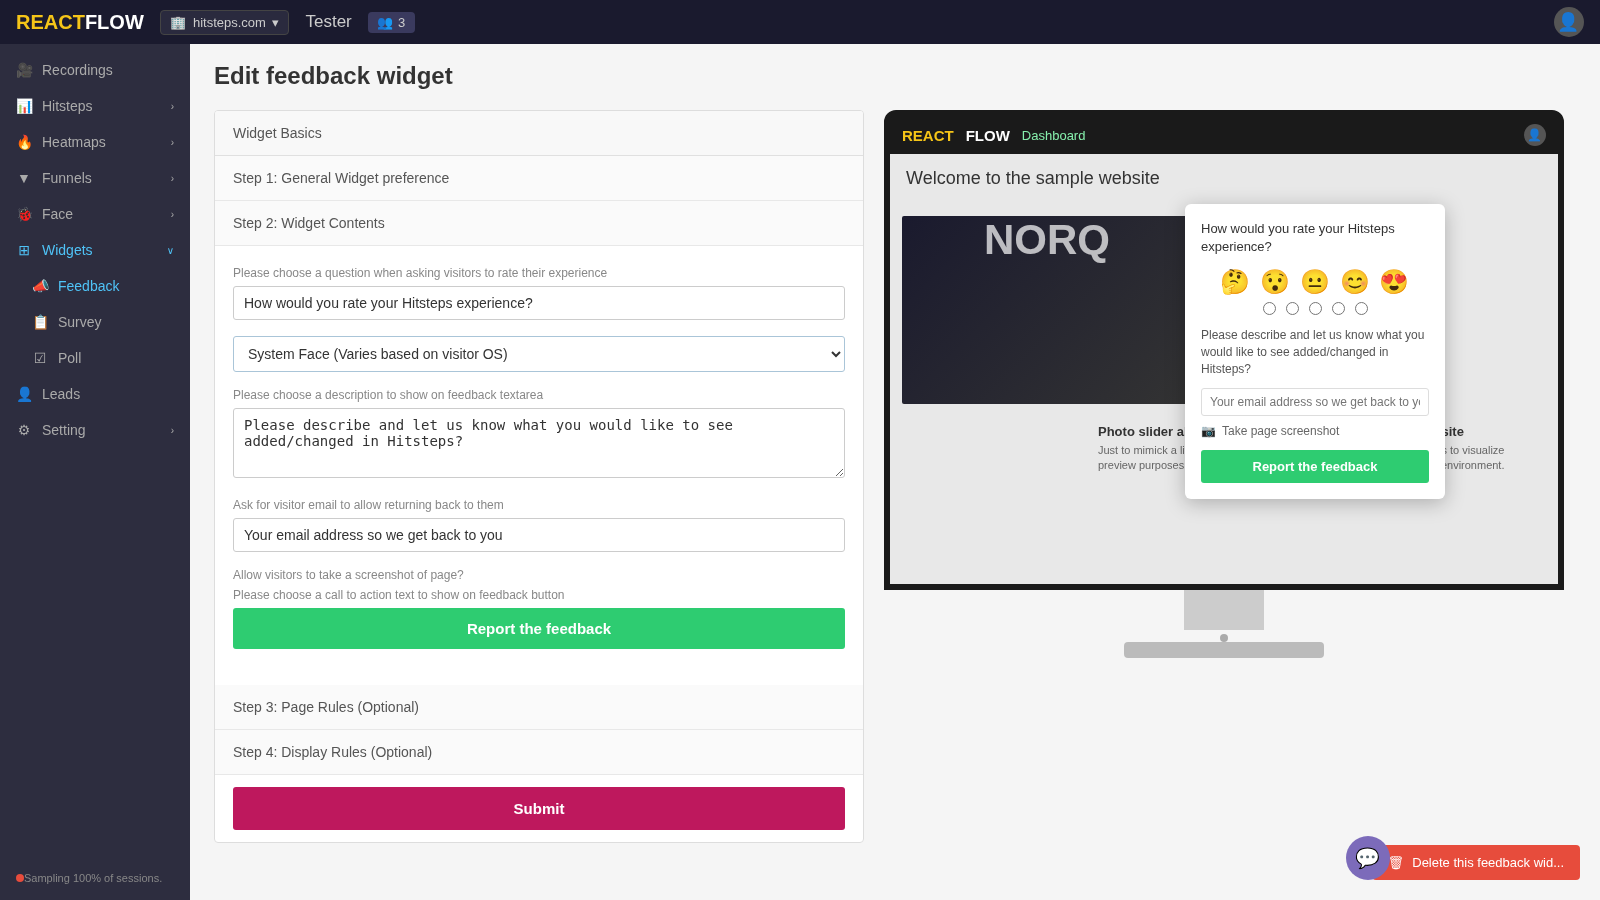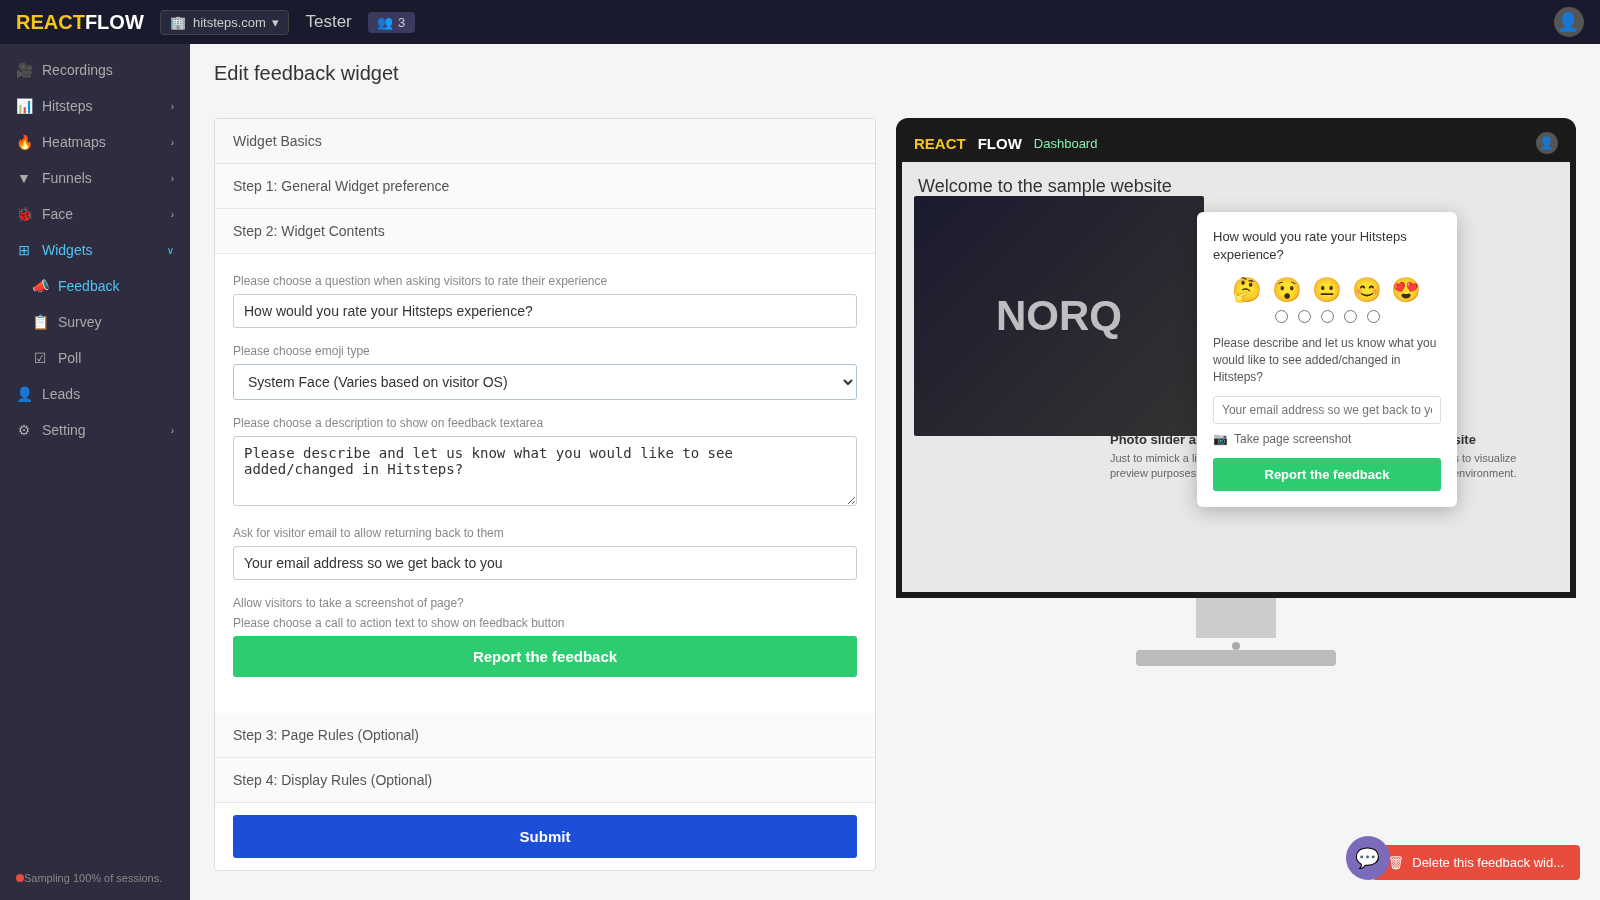--- a/index.html
+++ b/index.html
@@ -84,24 +84,24 @@
       margin-top: auto;
       padding: 8px 16px;
       color: #888;
       font-size: 11px;
       display: flex;
       align-items: center;
       gap: 0;
     }
     .dot-red { width: 8px; height: 8px; background: #e74c3c; border-radius: 50%; }
     .page-title {
-      font-size: 20px;
-      font-weight: 400;
+      font-size: 24px;
+      font-weight: 700;
       color: #333;
-      margin-bottom: 33px;
+      margin-bottom: 20px;
     }
     .card {
       background: #fff;
       border-radius: 4px;
       border: 1px solid #ddd;
       overflow: hidden;
     }
     .card-header {
       padding: 14px 18px;
       background: #f8f8f8;
@@ -170,21 +170,21 @@
       border: none;
       border-radius: 3px;
       padding: 12px;
       font-size: 15px;
       font-weight: 600;
       cursor: pointer;
       margin-bottom: 16px;
     }
     .submit-button {
       width: 100%;
-      background: #1d4ed8;
+      background: #be185d;
       color: #fff;
       border: none;
       border-radius: 3px;
       padding: 13px;
       font-size: 15px;
       font-weight: 600;
       cursor: pointer;
     }
 
     
@@ -221,28 +221,27 @@
       gap: 12px;
     }
     .browser-brand-react { color: #f5c518; font-weight: 900; font-size: 15px; }
     .browser-brand-flow { color: #fff; font-weight: 900; font-size: 15px; }
     .browser-nav-link { color: #86efac; font-size: 13px; }
     .browser-spacer { flex: 1; }
     .browser-avatar { width: 22px; height: 22px; border-radius: 50%; background: #555; display: flex; align-items: center; justify-content: center; color: #ccc; font-size: 12px; }
     .monitor-content { background: #e8e8e8; height: calc(480px - 38px); position: relative; overflow: hidden; }
     .welcome-text { font-size: 18px; font-weight: 500; color: #333; padding: 14px 16px 8px; }
     .monitor-img-placeholder {
-      width: 290px; height: 240px;
+      width: 290px; height: 188px;
       background: linear-gradient(135deg, #1a1a2e, #333);
       position: absolute;
       left: 12px;
-      top: 34px;
+      top: 62px;
       border-radius: 2px;
       display: flex;
-      align-items: center;
       justify-content: center;
       overflow: hidden;
     }
     .norq-text { color: #fff; font-size: 42px; font-weight: 900; opacity: 0.7; }
     .monitor-right-text { position: absolute; right: 30px; top: 60px; width: 220px; }
     .monitor-right-h { font-size: 13px; font-weight: 600; color: #333; margin-bottom: 4px; }
     .monitor-right-p { font-size: 11px; color: #666; line-height: 1.4; }
 
     
     .feedback-popup {
@@ -432,41 +431,40 @@
       <span>Sampling 100% of sessions.</span>
     </div>
   </div>
 
   <div style="display:flex; flex:1; flex-direction:column; overflow:hidden; background:#f5f5f5;">
 
     <div style="padding: 18px 24px 0 24px;">
       <h1 class="page-title">Edit feedback widget</h1>
     </div>
 
-    <div class="content-area" style="padding: 0 24px 16px 24px; gap: 20px; align-items: flex-start; overflow: hidden;">
+    <div class="content-area" style="padding: 0 36px 16px 24px; gap: 20px; align-items: flex-start; overflow: hidden;">
 
       <div class="form-panel">
         <div class="card">
           <div class="card-header">Widget Basics</div>
 
           <div class="step-row">
             <span>Step 1: General Widget preference</span>
           </div>
 
           <div class="step-row">
             <span>Step 2: Widget Contents</span>
           </div>
 
           <div class="form-area">
             
             <label class="form-label">Please choose a question when asking visitors to rate their experience</label>
             <input class="form-input" type="text" value="How would you rate your Hitsteps experience?" style="">
 
             
-            <label class="form-label">Please choose emoji type</label>
             <select class="form-select">
               <option>System Face (Varies based on visitor OS)</option>
               <option>Twitter Emoji</option>
               <option>Custom</option>
             </select>
 
             
             <label class="form-label">Please choose a description to show on feedback textarea</label>
             <textarea class="form-textarea" style="">Please describe and let us know what you would like to see added/changed in Hitsteps?</textarea>
 

